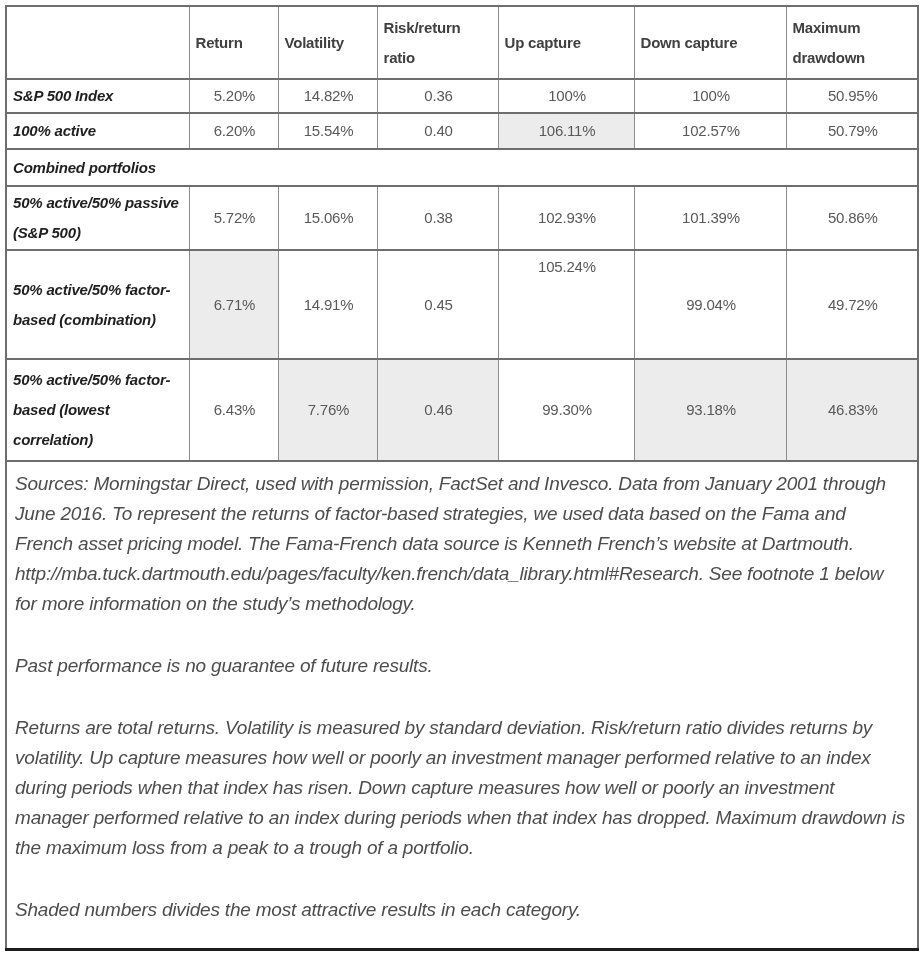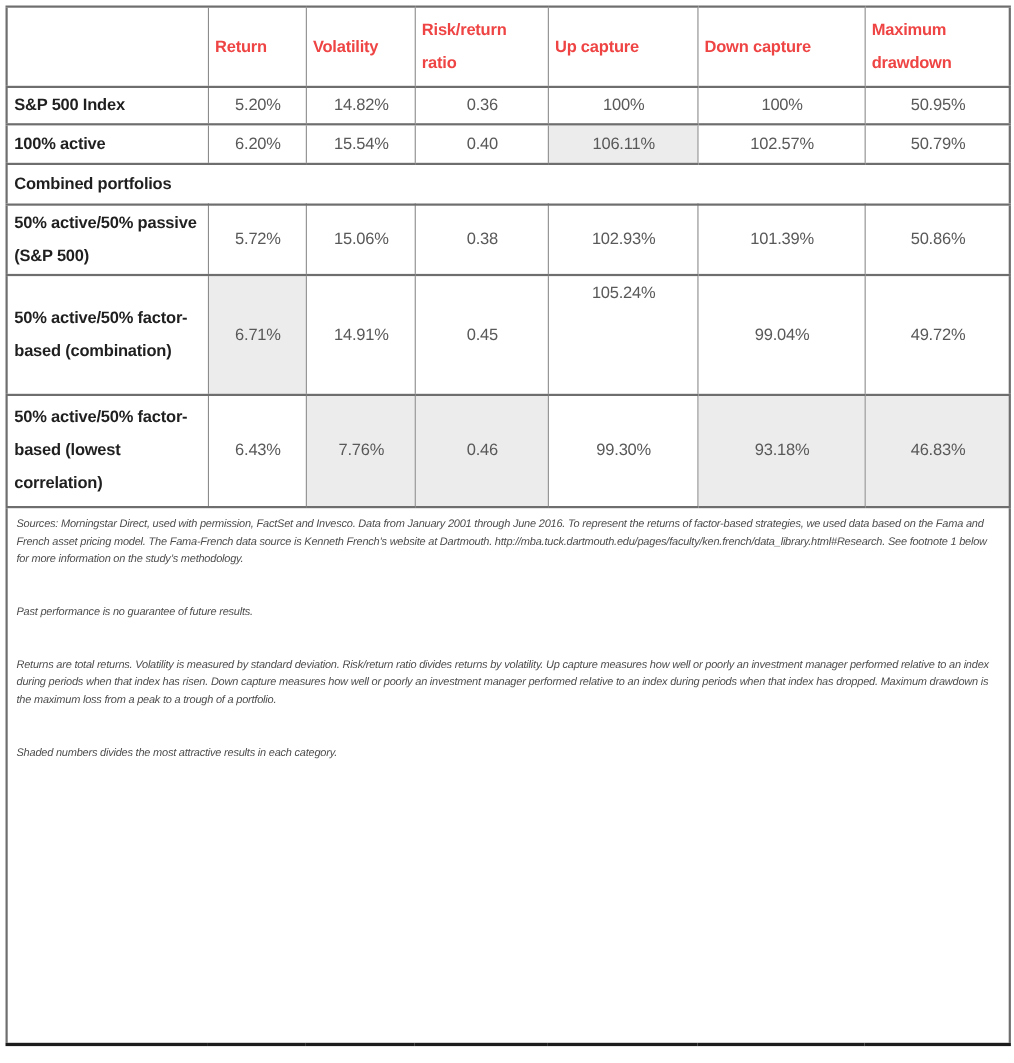--- a/index.html
+++ b/index.html
@@ -32,45 +32,46 @@
     font-size: 15px;
     letter-spacing: -0.2px;
     line-height: 30px;
     vertical-align: middle;
     text-align: left;
     overflow: hidden;
     background: #ffffff;
   }
   th.colhead {
     font-weight: bold;
-    color: #ef4444;
+    color: #404040;
   }
   td.label-cell, td.section-cell {
     font-weight: bold;
     color: #1f1f1f;
+    font-style: italic;
   }
   td.num {
     color: #595959;
     font-weight: normal;
     text-align: center;
   }
   td.shaded { background: var(--shaded); }
   td.va-top { vertical-align: top; }
   td.foot-cell {
     vertical-align: top;
     padding: 7px 10px 6px 8px;
     border-bottom: none;
   }
   .foot-cell p {
     margin: 0 0 32px 0;
     font-style: italic;
     color: #4d4d4d;
-    font-size: 10px;
+    font-size: 19px;
     letter-spacing: -0.2px;
-    line-height: 16px;
+    line-height: 30px;
   }
   .foot-cell p:last-child { margin-bottom: 0; }
 </style>
 </head>
 <body>
 
 <div class="page">
   <table class="perf">
     <colgroup>
       <col style="width:183px">

